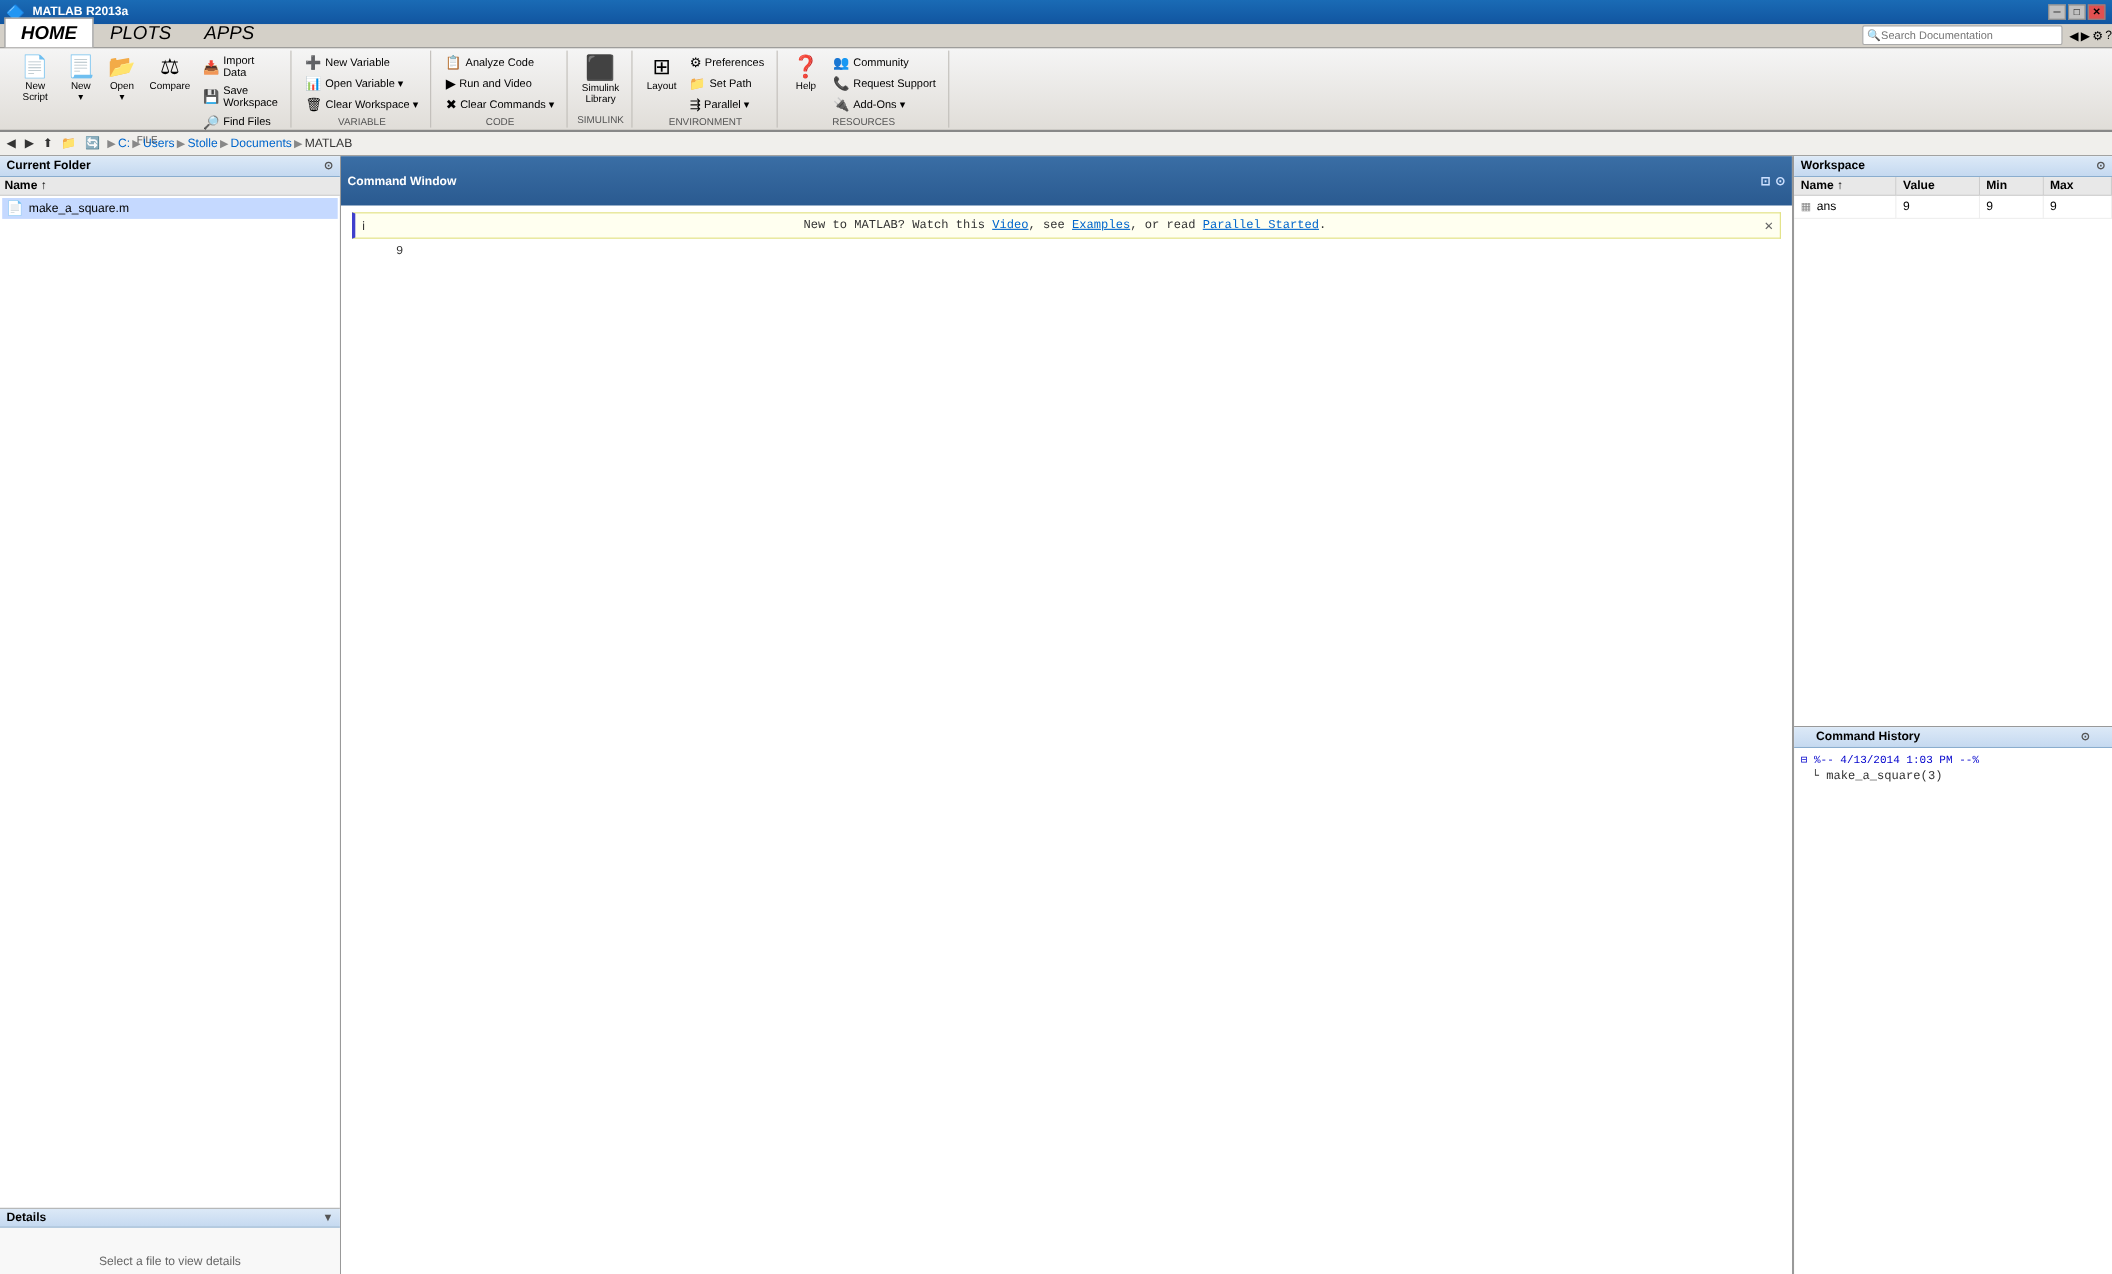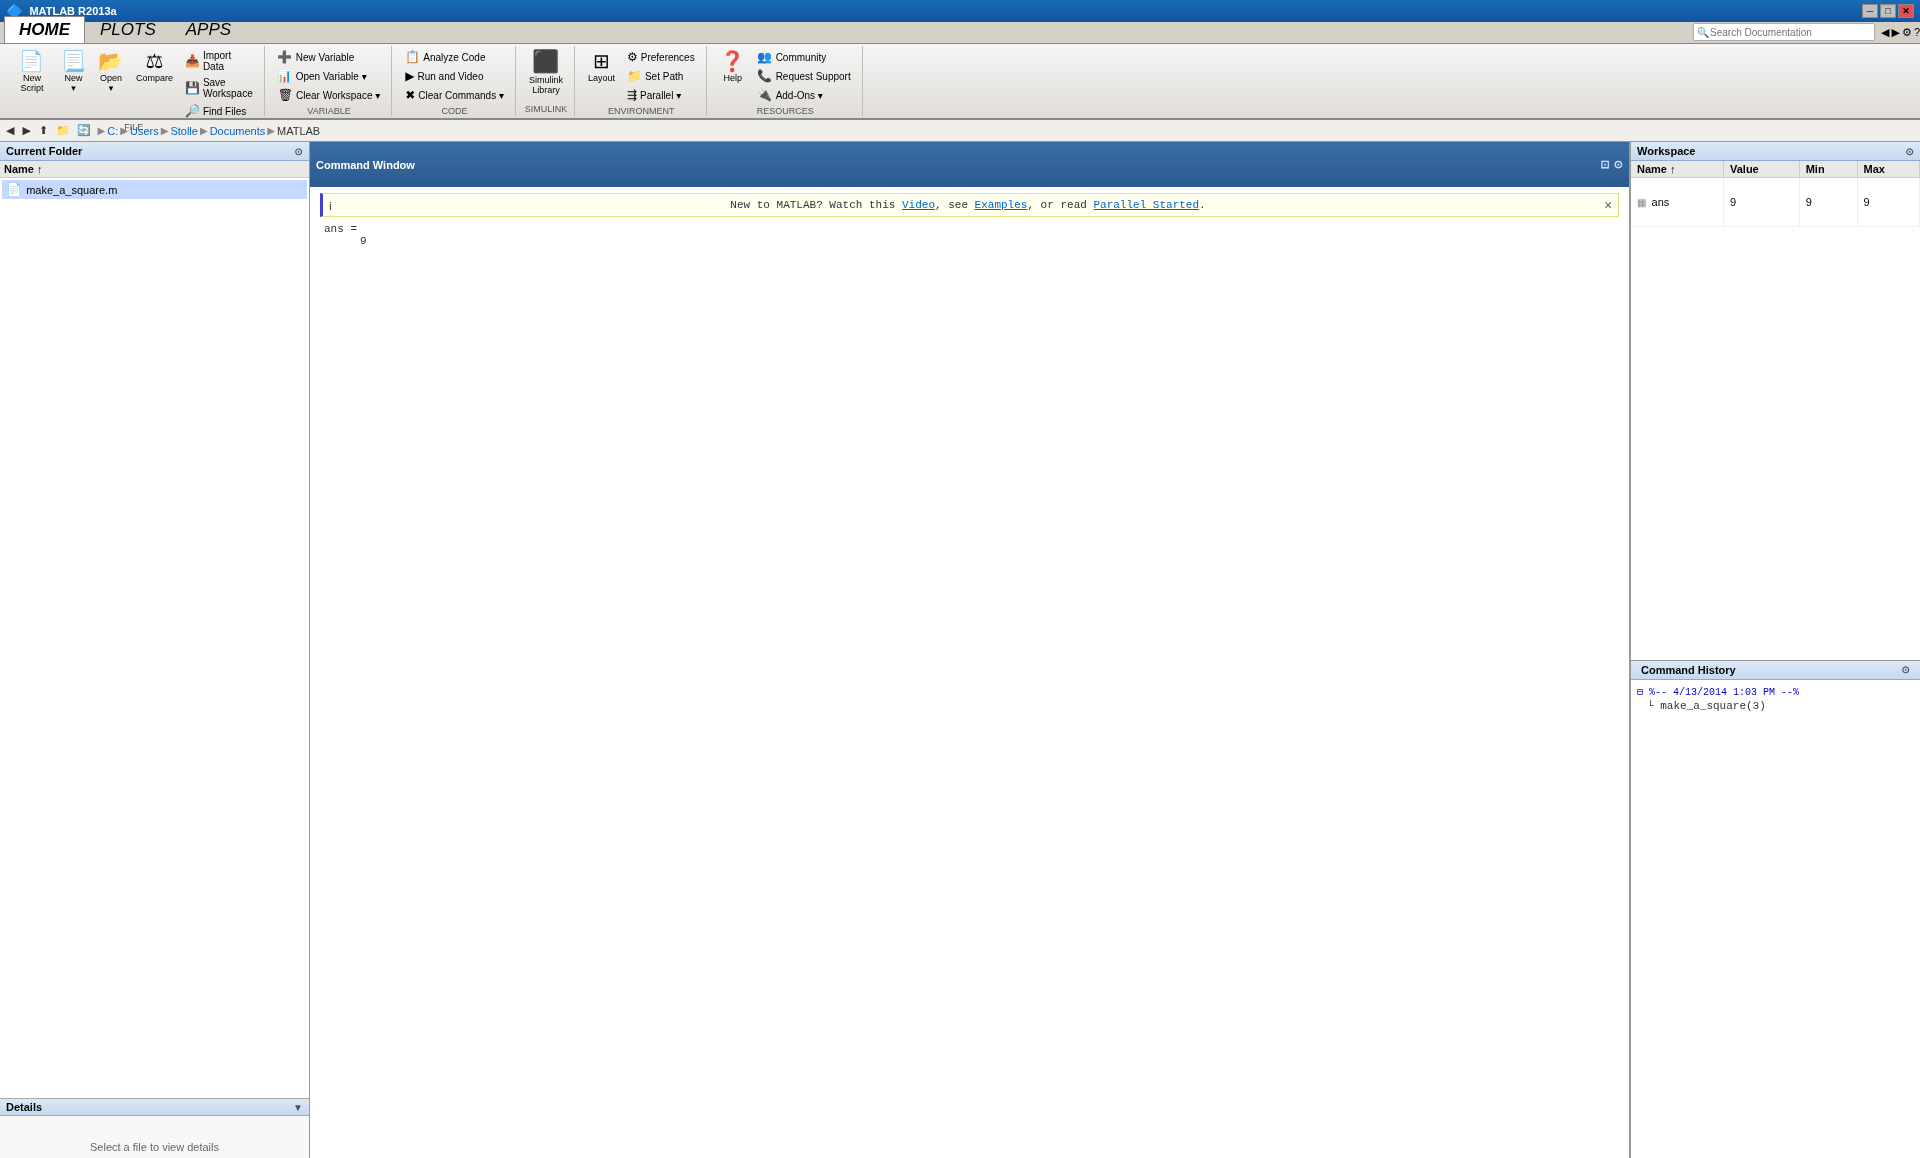--- a/index.html
+++ b/index.html
@@ -261,27 +261,27 @@
       border-bottom: 1px solid #ccc;
       border-right: 1px solid #ccc;
       padding: 2px 6px;
       text-align: left;
       font-weight: bold;
       cursor: pointer;
     }
     .ws-table td {
       border-bottom: 1px solid #eee;
       border-right: 1px solid #eee;
-      padding: 18px 6px;
+      padding: 4px 6px;
     }
     .var-icon { font-size: 10px; color: #888; margin-right: 2px; }
     .ch-header {
       background: linear-gradient(to bottom, #dce9f7, #c5d9f0);
       border-bottom: 1px solid #8aadce;
-      padding: 3px 10px;
+      padding: 3px 20px;
       font-size: 11px;
       font-weight: bold;
       display: flex;
       align-items: center;
       justify-content: space-between;
     }
     .ch-content { flex: 1; overflow-y: auto; padding: 4px 6px; font-family: 'Courier New', monospace; font-size: 11px; }
     .ch-timestamp { color: #0000cc; font-size: 10px; margin: 2px 0; }
     .ch-item { color: #333; margin-left: 10px; cursor: pointer; }
 
@@ -550,23 +550,20 @@
     </div>
     <div class="cmd-content">
       
       <div class="info-bar">
         <span class="info-bar-text">ℹ </span>
         <span class="info-bar-text">New to MATLAB? Watch this <a class="info-link" style="color:#0066cc;text-decoration:underline;cursor:pointer;">Video</a>, see <a class="info-link" style="color:#0066cc;text-decoration:underline;cursor:pointer;">Examples</a>, or read <a class="info-link" style="color:#0066cc;text-decoration:underline;cursor:pointer;">Parallel Started</a>.</span>
         <span class="info-close">✕</span>
       </div>
 
       
-      <div class="cmd-output">
-        <span>ans =</span>
-      </div>
       <div class="cmd-value">
         <span>     9</span>
       </div>
       <br>
     </div>
   </div>
 
   <div id="right-container">
 
     <div style="flex:1; display:flex; flex-direction:column; background:white; border-bottom: 1px solid #999;">

